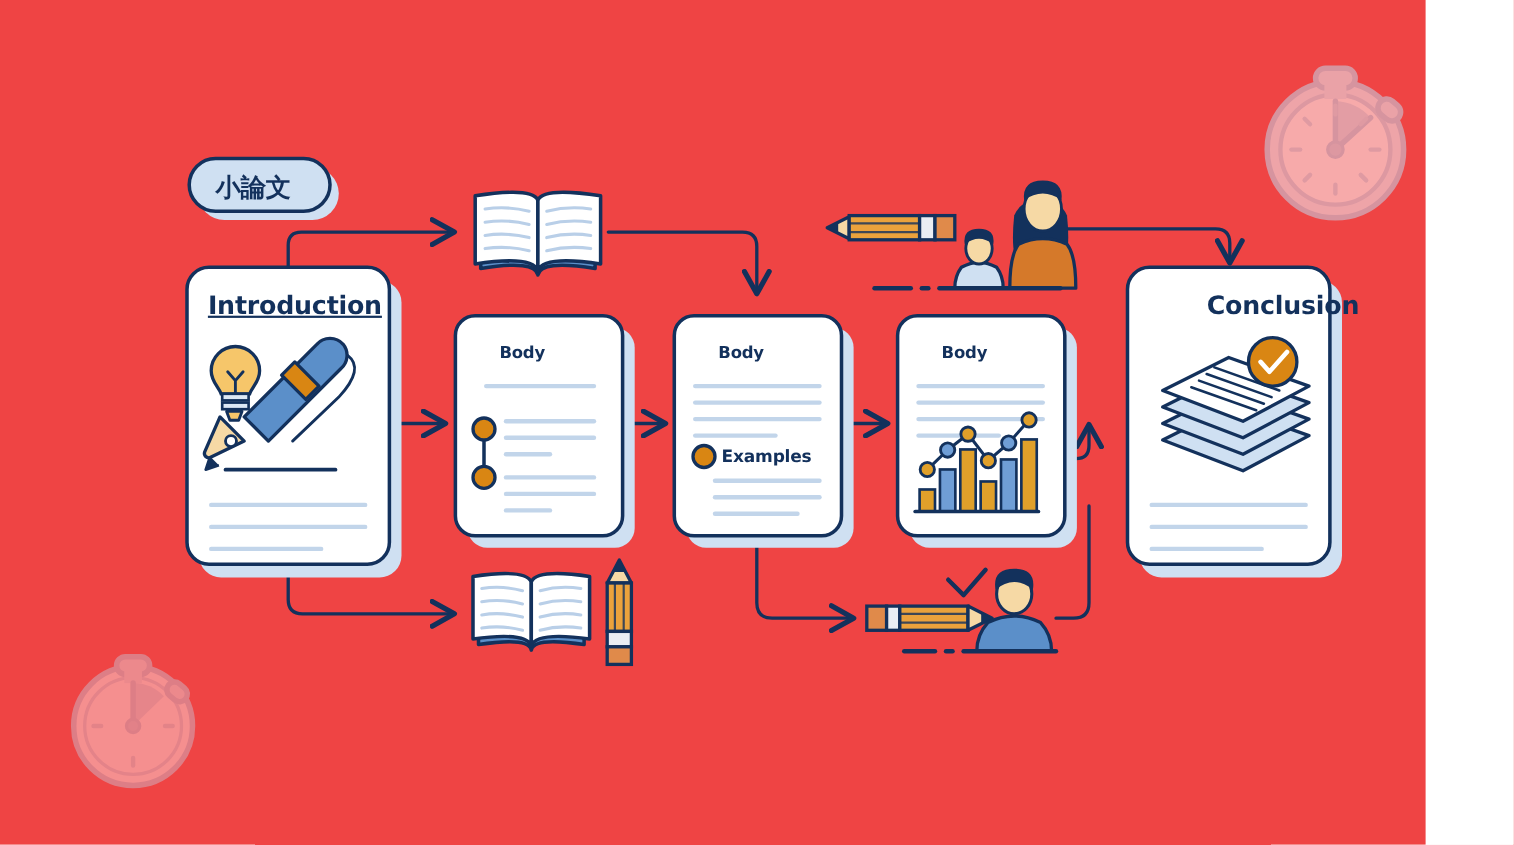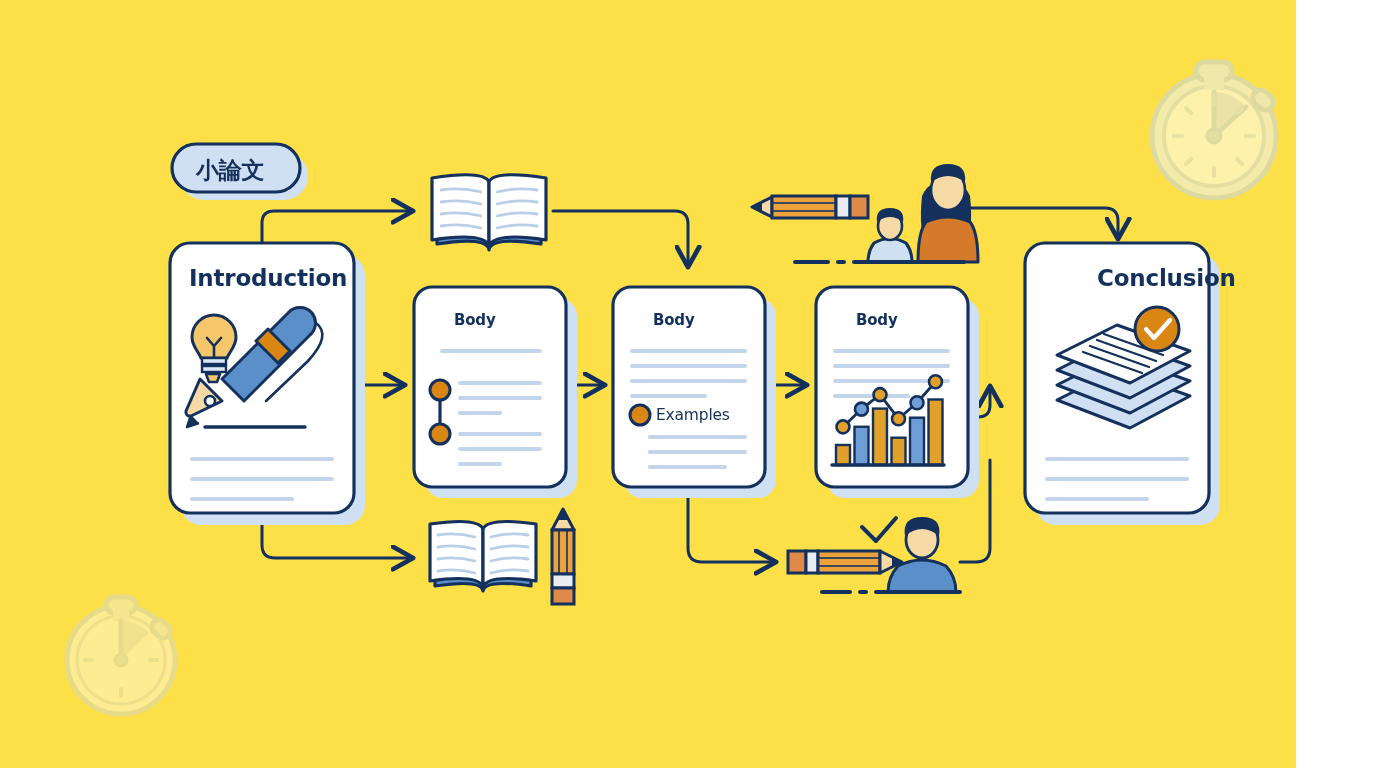--- a/index.html
+++ b/index.html
@@ -1,26 +1,26 @@
 <!DOCTYPE html>
 <html><head>
 <meta charset="utf-8">
 <style>
   html,body{margin:0;padding:0;background:#ffffff;}
   body{width:1376px;height:768px;overflow:hidden;
        font-family:"DejaVu Sans","Liberation Sans",sans-serif;}
-  #stage{position:relative;width:1296px;height:768px;background:#fde047;}
+  #stage{position:relative;width:1296px;height:768px;background:#ef4444;}
   svg.layer{position:absolute;left:0;top:0;width:1376px;height:768px;}
   #art{pointer-events:none;}
   .htext{position:absolute;color:#13315c;font-weight:700;letter-spacing:-0.2px;
          white-space:nowrap;}
   .card-title{font-size:23px;}
   .card-title.small{font-size:15px;}
   .badge-text{font-size:23px;font-weight:700;color:#13315c;}
-  .examples-text{font-size:15.5px;font-weight:400;color:#13315c;text-align:center;}
+  .examples-text{font-size:15.5px;font-weight:700;color:#13315c;text-align:center;}
 </style>
 </head>
 <body>
 
 <div id="stage">
 
   <svg class="layer" id="art" viewBox="0 0 1376 768">
 
     <g opacity="0.55" stroke="#c3d6ea" fill="#e7f0f9" stroke-width="5" stroke-linecap="round">
       <circle cx="1214" cy="136" r="62" fill="#eef4fb"></circle>
@@ -300,21 +300,21 @@
         <path d="M822 592 L850 592"></path>
           <path d="M860 592 L866 592"></path>
           <path d="M876 592 L960 592"></path>
       </g>
     </g>
 
   </svg>
 
   <div class="htext badge-text" style="left:196px;top:155px;">小論文</div>
 
-  <div class="htext card-title" style="left:189px;top:265px;">Introduction</div>
+  <div class="htext card-title" style="left:189px;top:265px;text-decoration:underline;">Introduction</div>
 
   <div class="htext card-title small" style="left:454px;top:311px;">Body</div>
 
   <div class="htext card-title small" style="left:653px;top:311px;">Body</div>
 
   <div class="htext examples-text" style="left:656px;top:406px;">Examples</div>
 
   <div class="htext card-title small" style="left:856px;top:311px;">Body</div>
 
   <div class="htext card-title" style="left:1053px;top:265px;margin-left:44px;">Conclusion</div>

